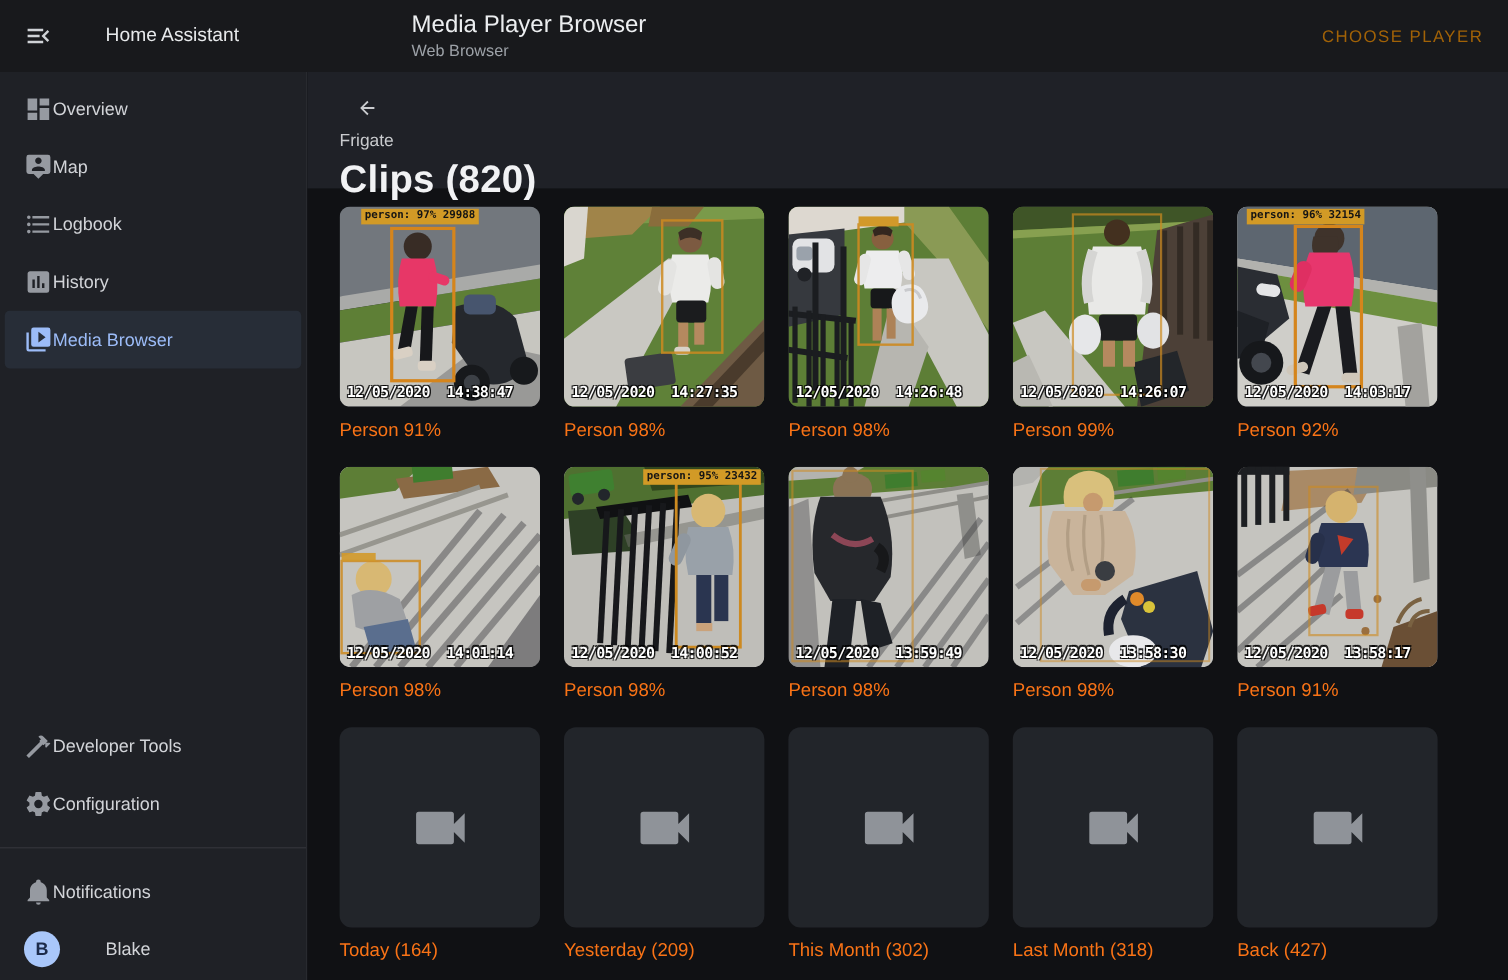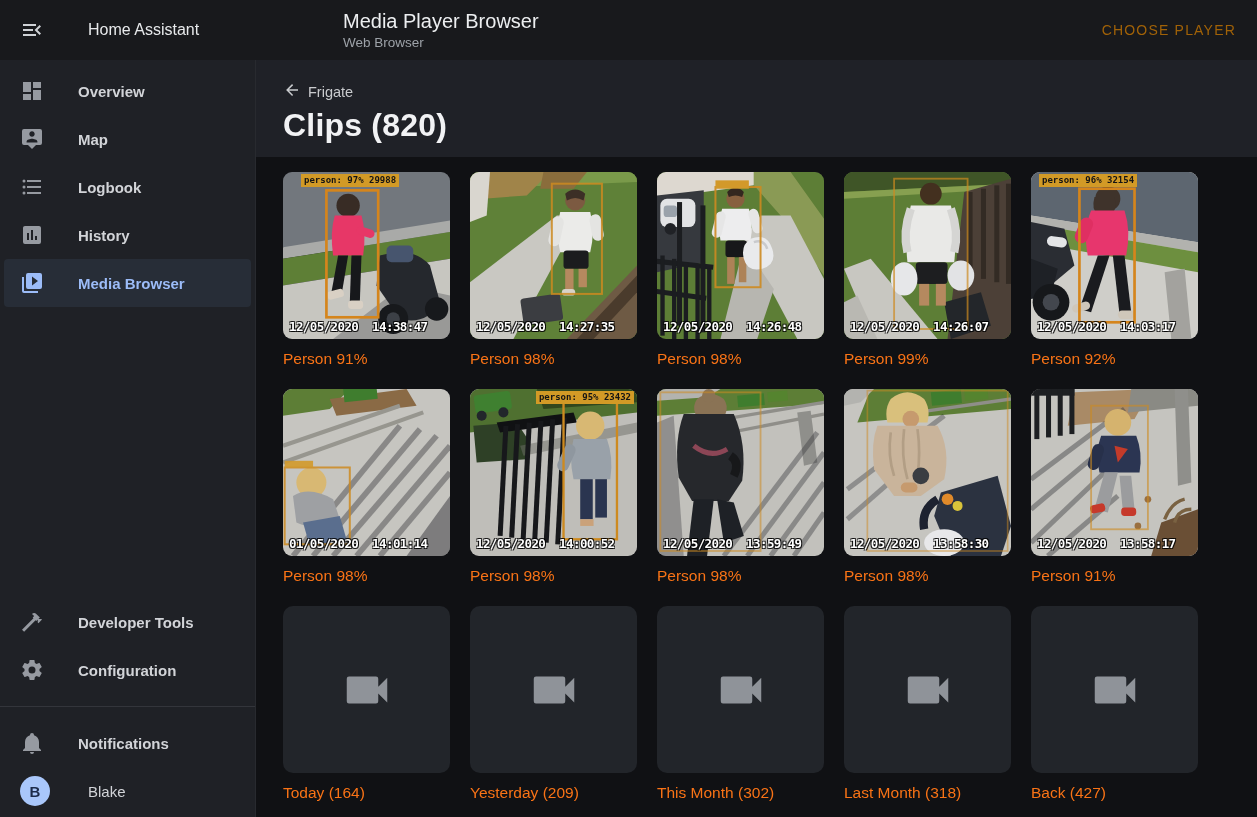--- a/index.html
+++ b/index.html
@@ -22,36 +22,36 @@
 
   
   .sidebar{position:absolute;top:60px;left:0;bottom:0;width:256px;background:#1f2126;
     display:flex;flex-direction:column;box-sizing:border-box;
     border-right:1px solid rgba(255,255,255,.045);z-index:2;}
   .side-list{padding-top:7px;}
   .side-item{height:48px;display:flex;align-items:center;margin:0 4px;border-radius:4px;
     cursor:pointer;color:#d2d4d8;}
   .side-item .ic{display:flex;margin-left:16px;flex-shrink:0;}
   .side-item .ic svg{width:24px;height:24px;fill:#969aa1;}
-  .side-item .lbl{margin-left:34px;font-size:15px;font-weight:700;white-space:nowrap;}
+  .side-item .lbl{font-size:15px;font-weight:400;white-space:nowrap;}
   .side-item.selected{background:#272d37;color:#9cbcf8;}
   .side-item.selected .ic svg{fill:#9cbcf8;}
   .side-bottom{margin-top:auto;padding-bottom:2px;}
   .side-divider{height:1px;background:#33353b;margin:12px 0;}
   .avatar{width:30px;height:30px;border-radius:50%;background:#a9c7fa;color:#1c2b4a;
     font-weight:700;font-size:15px;display:flex;align-items:center;justify-content:center;
     margin-left:16px;flex-shrink:0;}
   .side-item.profile .lbl{margin-left:38px;font-weight:400;}
 
   
   .main{position:absolute;top:60px;left:256px;right:0;bottom:0;overflow:hidden;}
   .main-header{height:97px;background:#1f2127;box-sizing:border-box;
     padding:21px 0 0 27px;}
   .breadcrumb{display:flex;align-items:center;gap:7px;width:max-content;cursor:pointer;
-    color:#c9cbce;font-size:14.5px;}
+    color:#c9cbce;font-size:14.5px;flex-direction:column;}
   .breadcrumb svg{width:18px;height:18px;fill:#c9cbce;}
   .main-title{margin-top:5px;font-size:32px;font-weight:700;color:#f1f2f4;letter-spacing:.2px;}
   .content{padding:15px 0 0 27px;}
   .grid{display:grid;grid-template-columns:repeat(5,167px);column-gap:20px;row-gap:21px;}
   .card{cursor:pointer;width:167px;}
   .thumb{width:167px;height:167px;border-radius:9px;overflow:hidden;position:relative;
     background:#23262b;}
   .thumb svg.scene{position:absolute;inset:0;width:100%;height:100%;display:block;}
   .ts{position:absolute;left:6px;bottom:5px;font-family:"DejaVu Sans Mono",monospace;
     font-weight:700;font-size:12.5px;letter-spacing:-.6px;color:#fff;white-space:pre;
@@ -347,21 +347,21 @@
                   <line x1="44" y1="100" x2="100" y2="34"></line>
                   <line x1="58" y1="100" x2="100" y2="50"></line>
                 </g>
 <polygon points="74,100 100,64 100,100" fill="rgba(52,52,58,.5)"></polygon>
 <circle cx="17" cy="56" r="9" fill="#d8b873"></circle>
 <path d="M6,64 q10,-6 24,2 l4,12 q-12,8 -26,2 z" fill="#9ea0a3"></path>
 <polygon points="12,80 34,76 38,90 16,94" fill="#5a6e8e"></polygon>
 <rect x="1" y="47" width="39" height="46" fill="none" stroke="#cd8a20" stroke-width="1.2" opacity=".85"></rect>
 <rect x="1" y="43" width="17" height="4" fill="#d2992a" opacity=".9"></rect>
               </svg>
-              <div class="ts">01/05/2020  14:01:14</div>
+              <div class="ts">12/05/2020  14:01:14</div>
             </div>
             <div class="caption">Person 98%</div>
           </div>
           <div class="card">
             <div class="thumb">
               <svg class="scene" viewBox="0 0 100 100" preserveAspectRatio="none">
 <rect width="100" height="100" fill="#bfbeb9"></rect>
                 <polygon points="0,0 100,0 100,14 0,26" fill="#4f7030"></polygon>
 <polygon points="40,0 100,0 100,8 44,12" fill="#31471d"></polygon>
 <rect x="2" y="4" width="22" height="11" rx="2" fill="#3f8030" transform="rotate(-8 2 4)"></rect>

